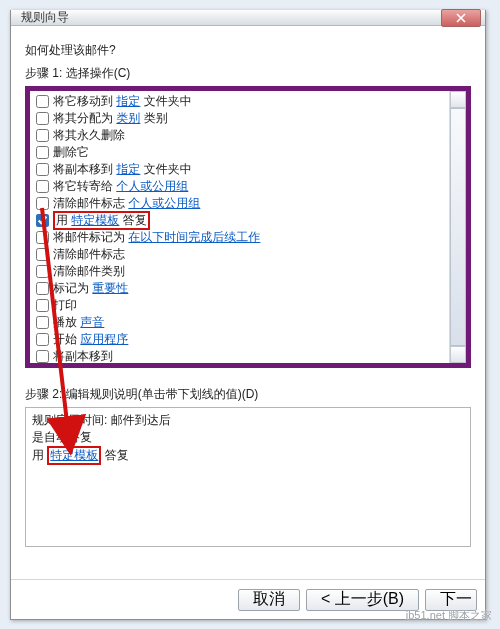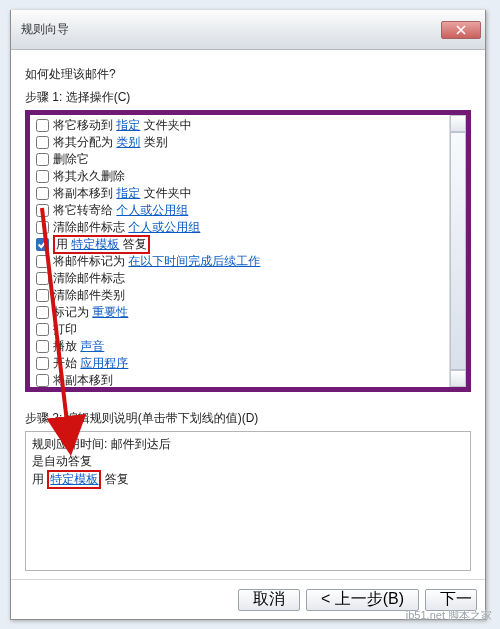--- a/index.html
+++ b/index.html
@@ -3,21 +3,21 @@
 <meta charset="utf-8">
 <style>
   * { box-sizing: border-box; font-family: "Microsoft YaHei", "SimSun", sans-serif; }
   body { margin: 0; background: #e8eef5; width: 500px; height: 629px; position: relative; overflow: hidden; }
   .outer {
     position: absolute; left: 10px; top: 10px; width: 476px; height: 610px;
     background: #fff; border: 1px solid #8e8e8e; border-top: none;
     box-shadow: 1px 1px 4px rgba(0,0,0,0.3);
   }
   .titlebar {
-    height: 40px; display: flex; align-items: center; justify-content: space-between;
+    height: 16px; display: flex; align-items: center; justify-content: space-between;
     background: linear-gradient(#fdfdfd,#e9ecef,#d8dde3);
     border-bottom: 1px solid #b7b9bc; padding: 0 4px 0 10px; font-size: 12px; color: #333;
   }
   .close-btn {
     width: 40px; height: 18px; border: 1px solid #a76262;
     background: linear-gradient(#e9a3a0,#c9605e); border-radius: 2px;
     display: flex; align-items: center; justify-content: center;
   }
   .close-btn svg { width: 10px; height: 10px; }
   .body { padding: 10px 14px 0 14px; font-size: 12px; color: #222; }
@@ -80,25 +80,25 @@
           <div class="row">
             <input type="checkbox" style="">
             <span><span>将它移动到 </span><span class="link">指定</span><span> 文件夹中</span></span>
           </div>
           <div class="row">
             <input type="checkbox" style="">
             <span><span>将其分配为 </span><span class="link">类别</span><span> 类别</span></span>
           </div>
           <div class="row">
             <input type="checkbox" style="">
-            <span><span>删除它</span></span>
+            <span><span>将其永久删除</span></span>
           </div>
           <div class="row">
             <input type="checkbox" style="">
-            <span><span>将其永久删除</span></span>
+            <span><span>删除它</span></span>
           </div>
           <div class="row">
             <input type="checkbox" style="">
             <span><span>将副本移到 </span><span class="link">指定</span><span> 文件夹中</span></span>
           </div>
           <div class="row">
             <input type="checkbox" style="">
             <span><span>将它转寄给 </span><span class="link">个人或公用组</span></span>
           </div>
           <div class="row">

